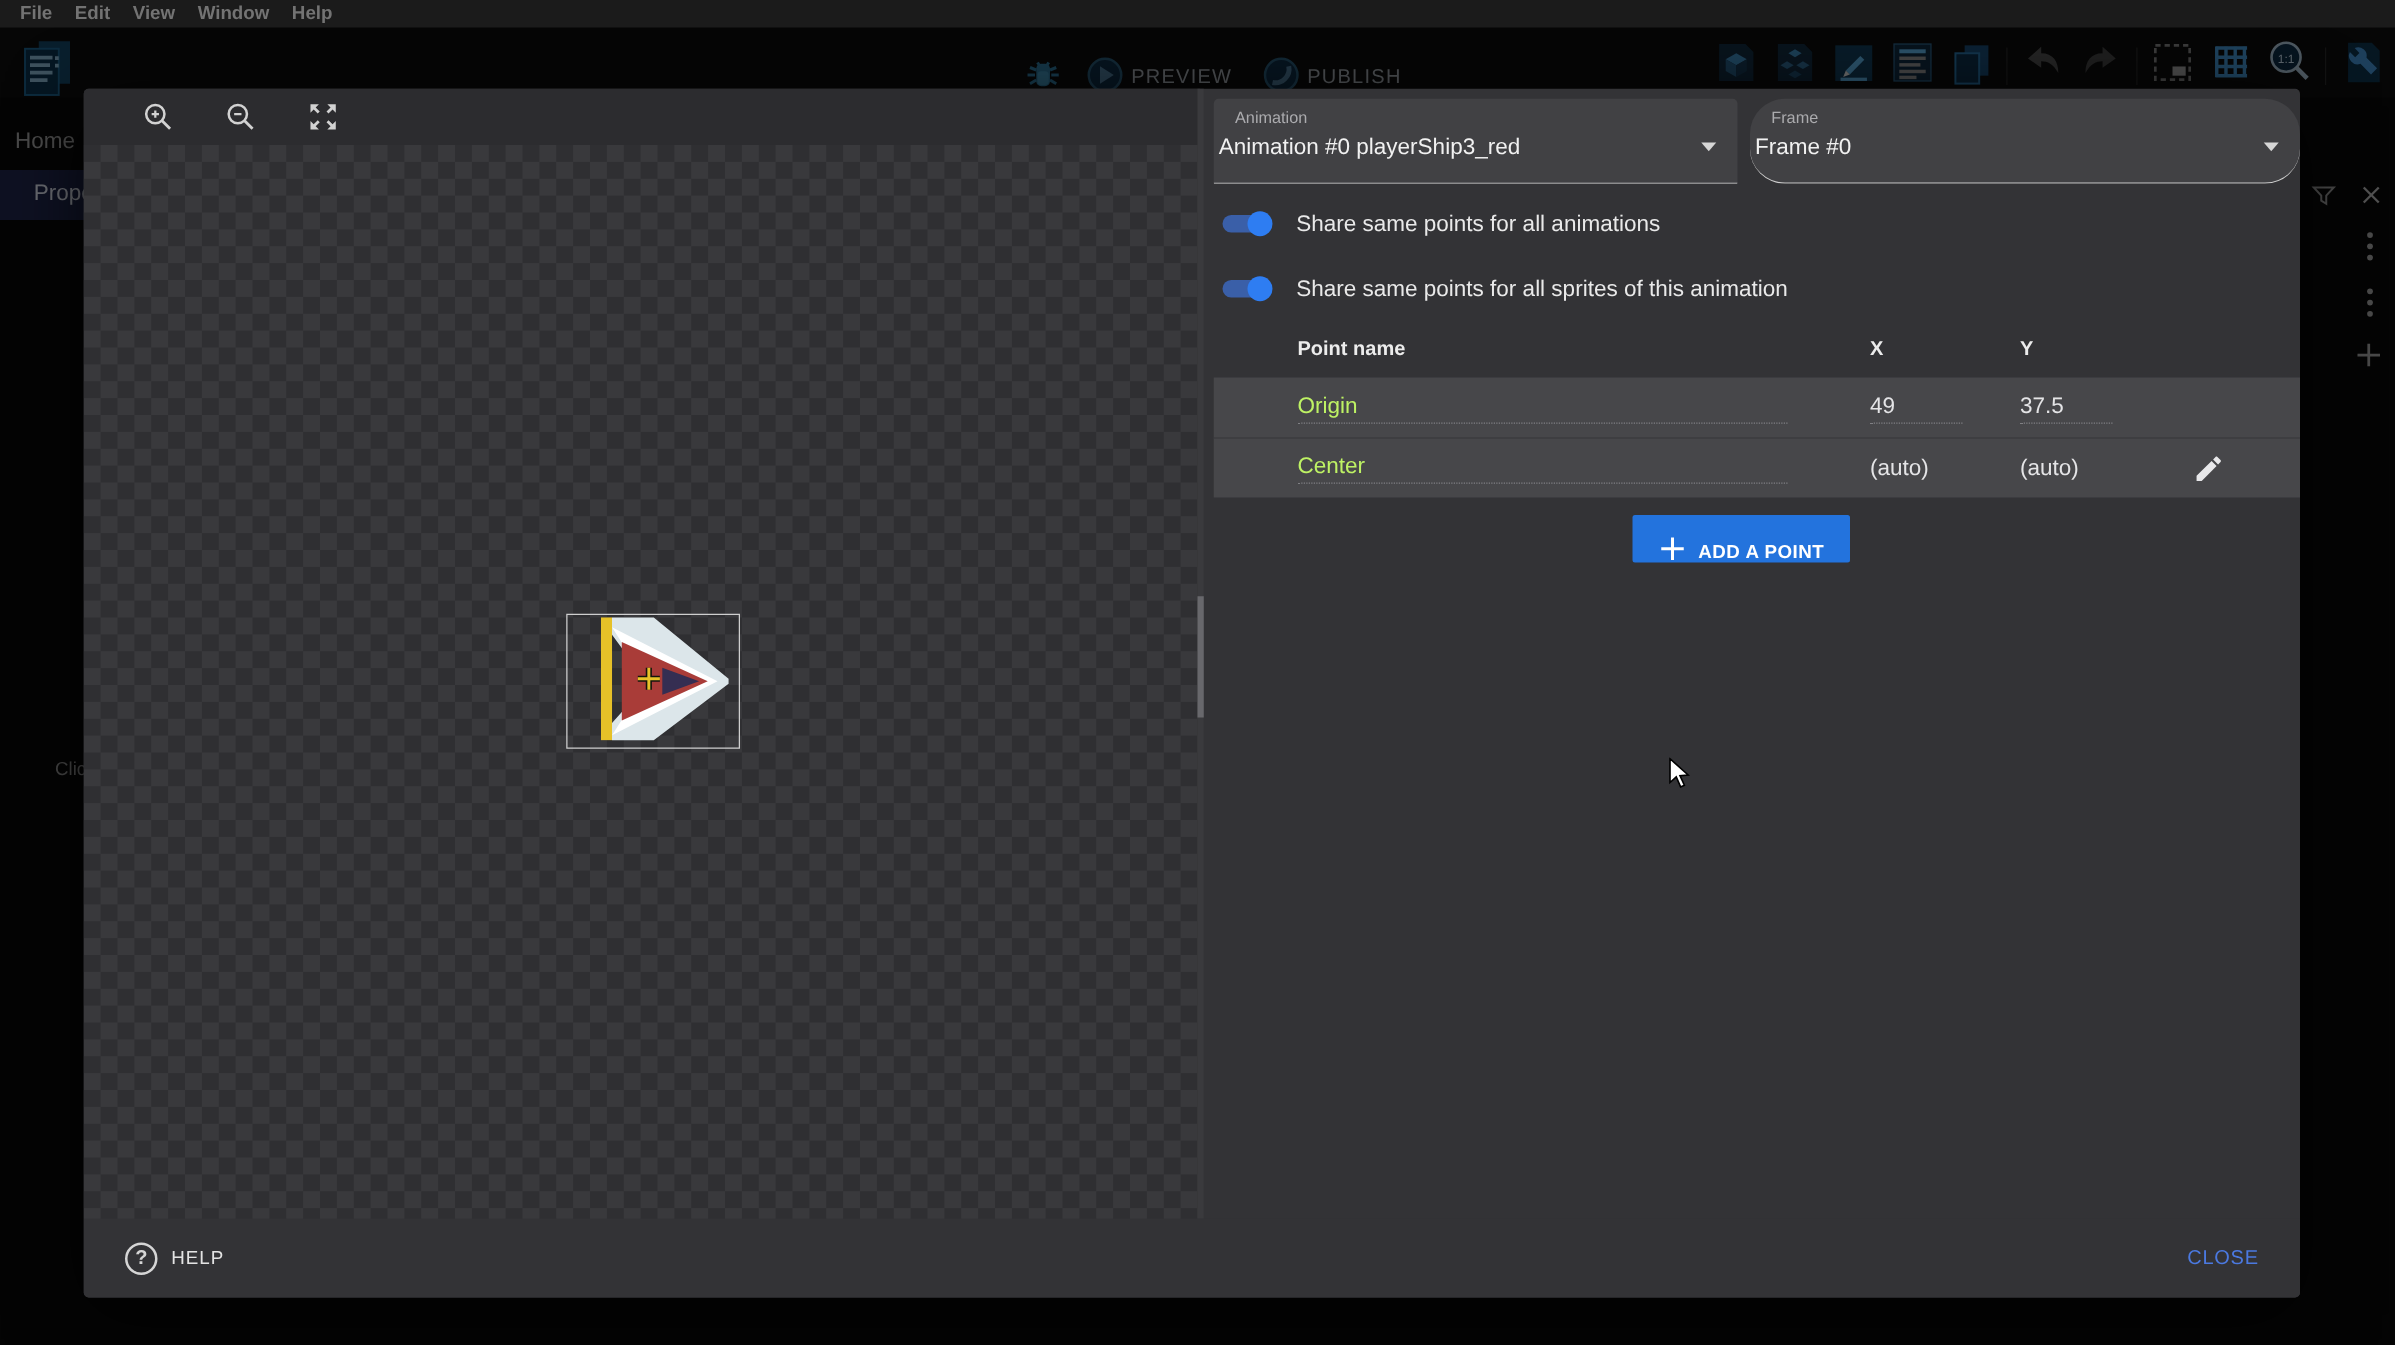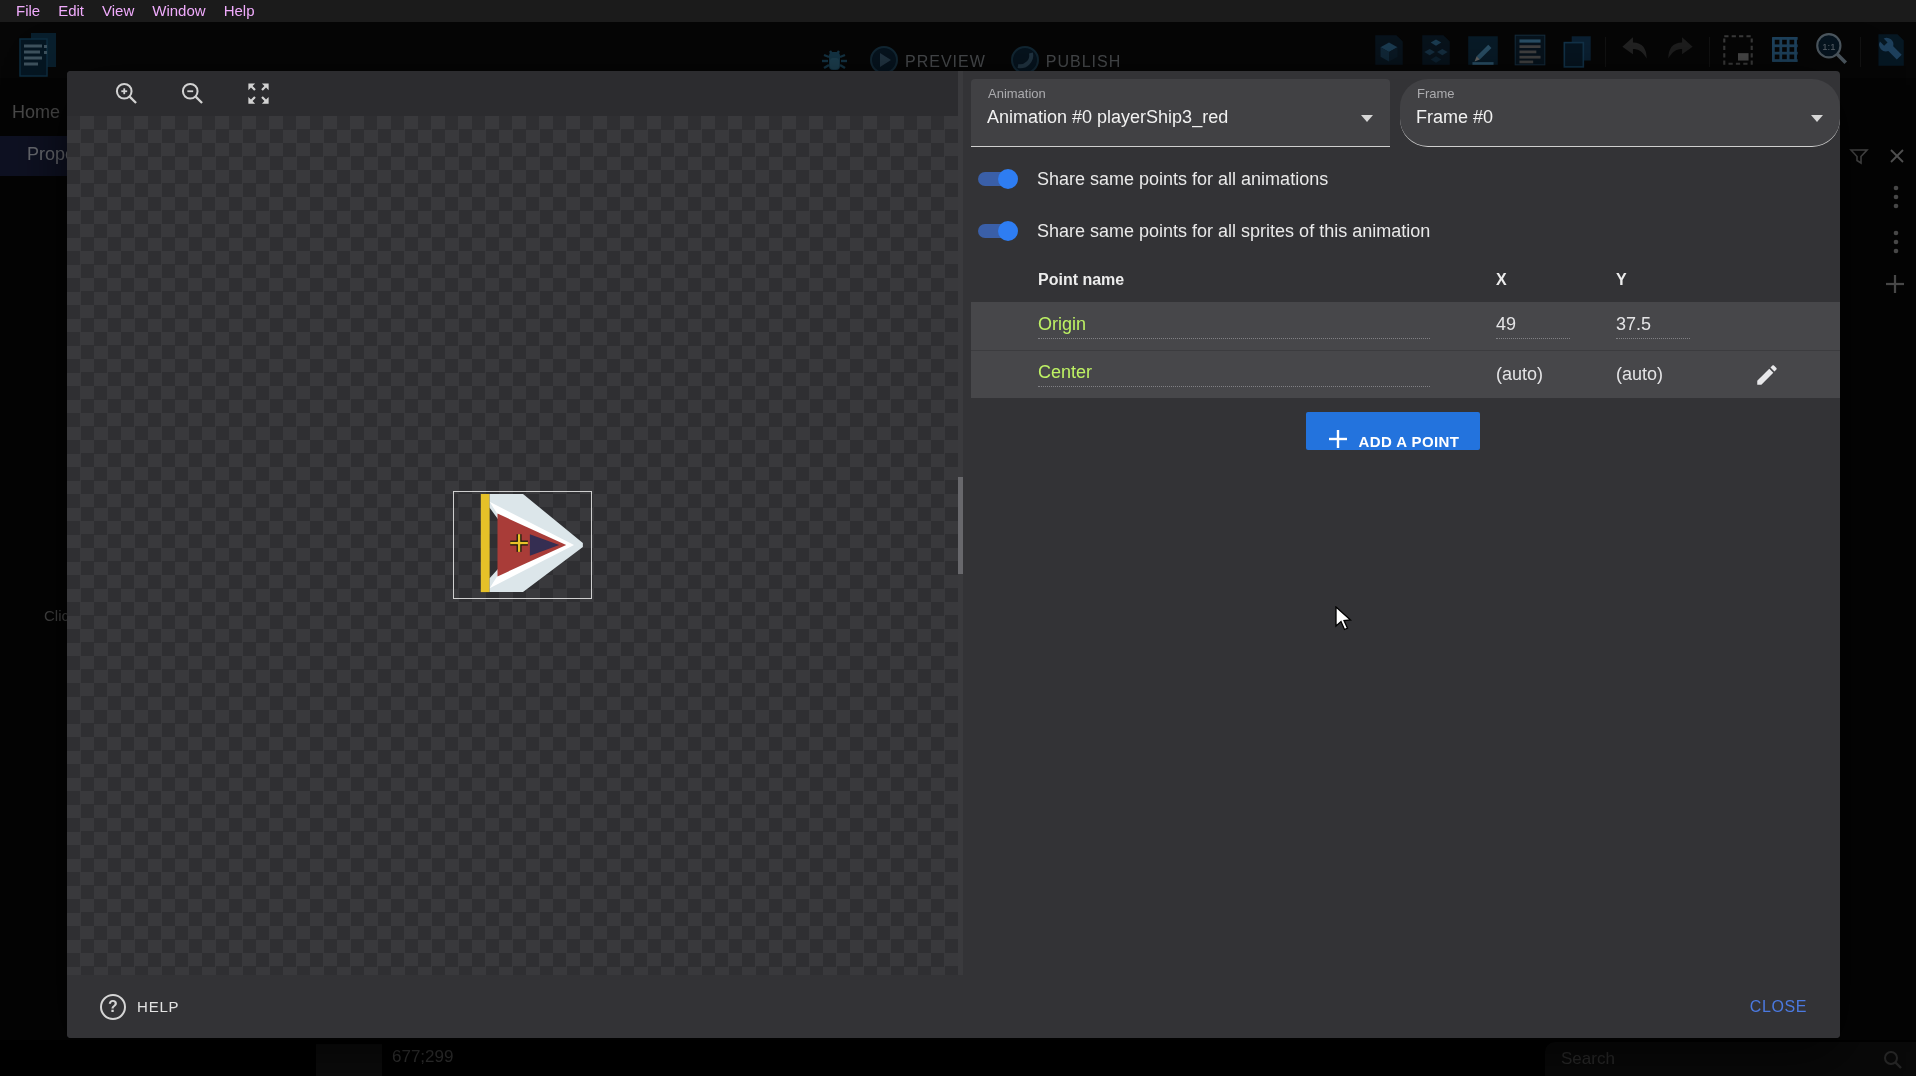--- a/index.html
+++ b/index.html
@@ -2,21 +2,21 @@
 <html><head>
 <meta charset="utf-8">
 <style>
   * { margin:0; padding:0; box-sizing:border-box; }
   body { background:#000; font-family:"Liberation Sans", sans-serif; }
   #screen { position:relative; width:1916px; height:1076px; overflow:hidden; background:#0b0b0b; }
 
   
   .menubar { position:absolute; top:0; left:0; right:0; height:22px; background:#1b1b1b;
              display:flex; align-items:center; padding-left:7px; z-index:30; }
-  .mitem { color:#f0abfc; font-size:15px; padding:0 9px; line-height:22px; }
+  .mitem { color:#737373; font-size:15px; padding:0 9px; line-height:22px;font-weight:bold; }
 
   
   .bg { position:absolute; left:0; top:22px; right:0; bottom:0; background:#0a0a0a; }
   .bg-toolbar { position:absolute; left:0; top:0; width:1916px; height:56px; background:#0d0d0d; }
   .doc-icon { position:absolute; left:14px; top:10px; }
   .center-group { position:absolute; left:818px; top:11px; height:34px; display:flex; align-items:center;margin-top:12px; }
   .tb-label { color:#9aa0a6; font-size:16px; letter-spacing:1px; margin:0 6px; }
   .right-group { position:absolute; right:8px; top:9px; display:flex; align-items:center; gap:9px; }
   .vsep { width:1px; height:30px; background:#262626; }
   .tab-home { position:absolute; left:12px; top:80px; color:#9a9a9a; font-size:18px; }
@@ -44,21 +44,21 @@
   .canvas { position:absolute; left:0; top:45px; width:891px; height:859px;
             background:conic-gradient(#39393c 0.25turn, #2f2f32 0.25turn 0.5turn, #39393c 0.5turn 0.75turn, #2f2f32 0.75turn);
             background-size:27px 27px; }
   .scrolltrack { position:absolute; left:891px; top:0; width:5px; height:904px; background:#3a3a3d; }
   .scrollthumb { position:absolute; left:0; top:406px; width:5px; height:97px; background:#68686c; }
   .sprite-box { position:absolute; left:386px; top:375px; width:139px; height:108px; border:1px solid #cfcfcf; }
 
   .select-box { position:absolute; top:8px; height:68px; background:#414144; border-radius:4px 4px 0 0;
                 border-bottom:1px solid #cfcfcf; }
   .select-box .lbl { position:absolute; left:17px; top:7px; font-size:13px; color:#ababae; }
-  .select-box .val { position:absolute; left:16px; top:28px; font-size:18px; color:#f1f1f1; white-space:nowrap; }
+  .select-box .val { position:absolute; left:4px; top:28px; font-size:18px; color:#f1f1f1; white-space:nowrap; }
   .select-box .caret { position:absolute; right:16px; top:30px; }
   .sel-anim { left:904px; width:419px; }
   .sel-frame { left:1333px; width:440px;border-radius:28px; }
 
   .toggle-row { position:absolute; left:904px; height:34px; display:flex; align-items:center; }
   .switch { position:relative; width:41px; height:20px; margin-left:7px; }
   .switch .track { position:absolute; left:0; top:3px; width:38px; height:14px; border-radius:7px; background:#3a5fa8; }
   .switch .thumb { position:absolute; left:20px; top:0; width:20px; height:20px; border-radius:50%; background:#2e7df2; }
   .toggle-lbl { margin-left:18px; color:#e9e9e9; font-size:18px; }
 
@@ -279,31 +279,20 @@
     </span>
     <span class="sliver-icon" style="left:1884px; top:251px;">
       <svg width="22" height="22" viewBox="0 0 22 22">
           <g stroke="#9a9a9a" stroke-width="2.2">
             <line x1="11" y1="2" x2="11" y2="20"></line>
             <line x1="2" y1="11" x2="20" y2="11"></line>
           </g>
         </svg>
     </span>
 
-    <div class="statusbar">
-      <div class="coords-chip"></div>
-      <span class="coords-text">677;299</span>
-      <div class="search-box">
-        <span class="ph">Search</span>
-        <svg width="22" height="22" viewBox="0 0 22 22">
-          <circle cx="9" cy="9" r="6" stroke="#4f4f4f" stroke-width="2" fill="none"></circle>
-          <line x1="13.5" y1="13.5" x2="19" y2="19" stroke="#4f4f4f" stroke-width="2.4"></line>
-        </svg>
-      </div>
-    </div>
   </div>
 
   <div class="overlay"></div>
 
   <div class="dialog">
 
     <div class="canvas-toolbar">
       <span class="ct-btn" style="left:45px;">
         <svg width="27" height="27" viewBox="0 0 24 24">
           <circle cx="10" cy="10" r="6.5" stroke="#d2d2d2" stroke-width="1.8" fill="none"></circle>

